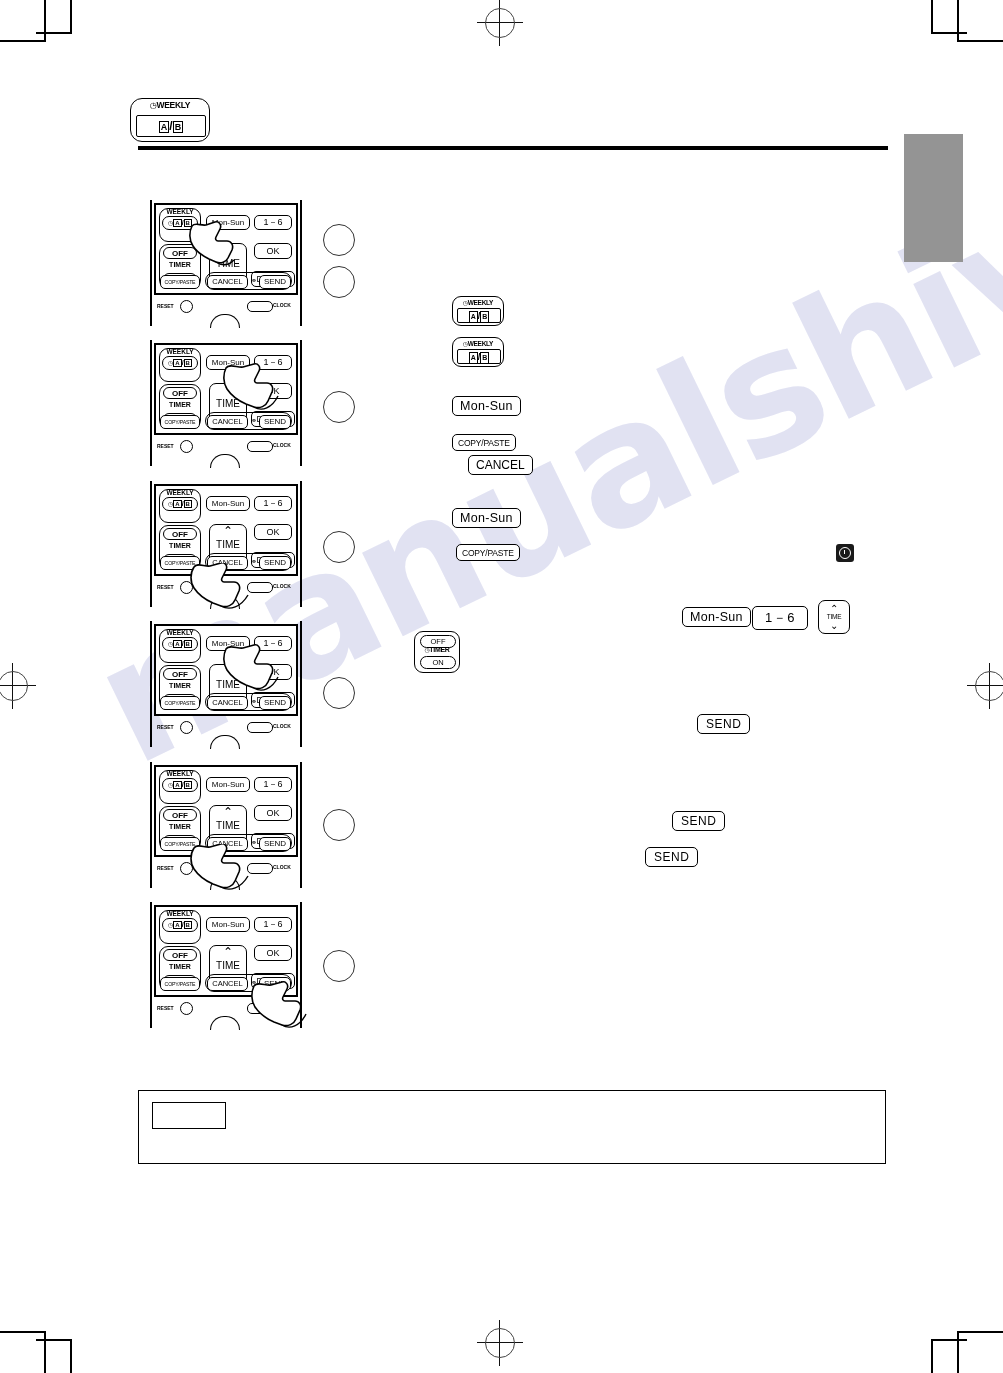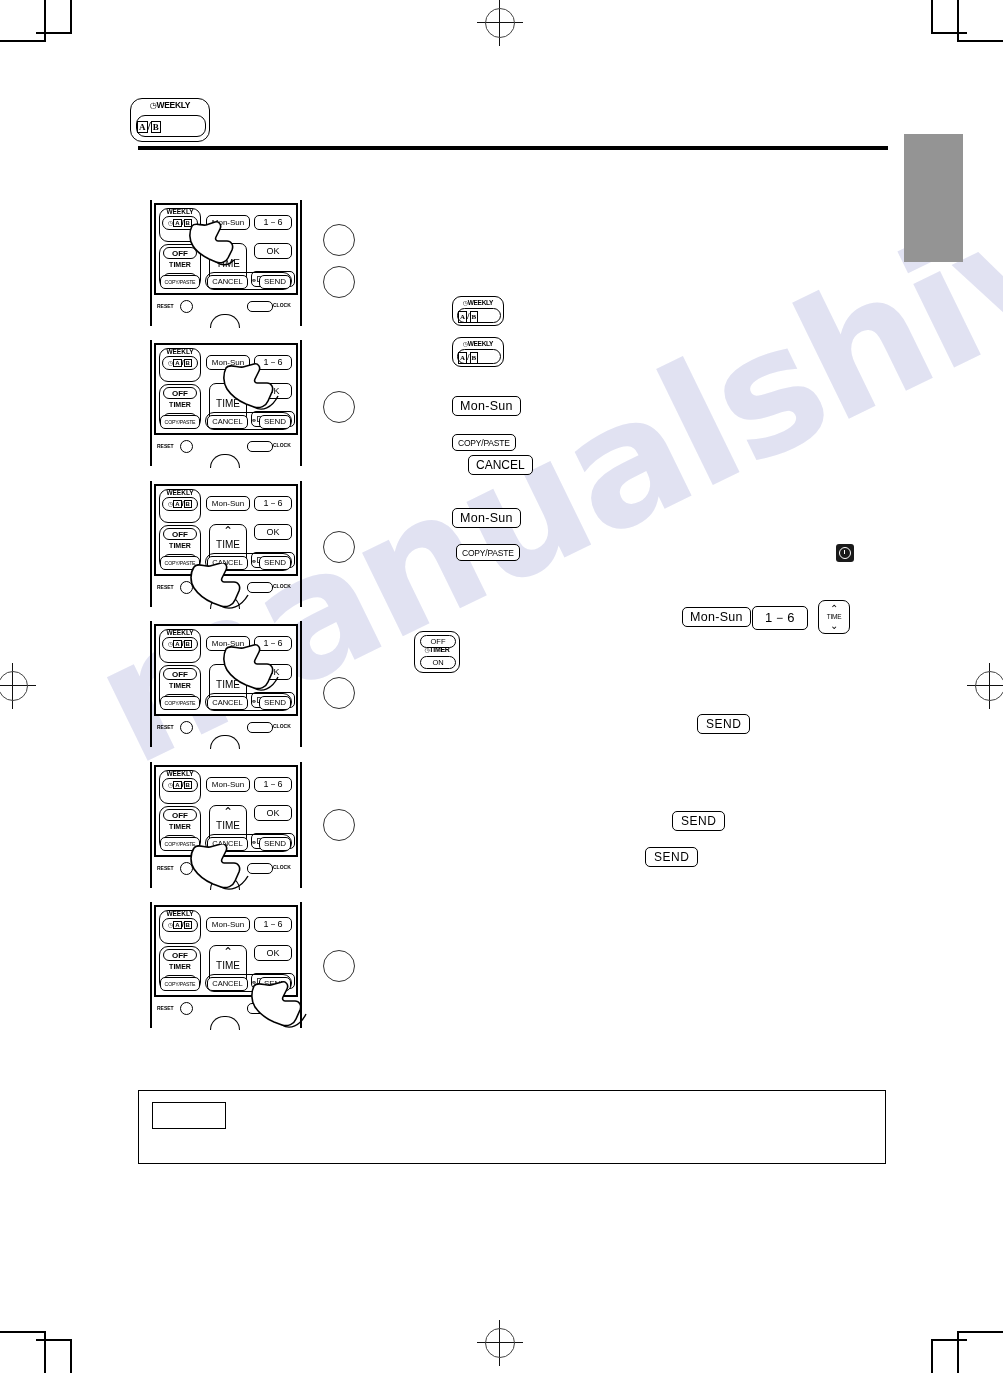--- a/index.html
+++ b/index.html
@@ -27,22 +27,22 @@
   
   .hdr-key{position:absolute;left:130px;top:98px;}
   .rule{position:absolute;left:138px;top:146px;width:750px;height:4px;background:#000;}
 
   
   .keyAB{width:72px;height:40px;border:1.6px solid #000;border-radius:12px;
          position:relative;background:#fff;box-sizing:border-box;}
   .keyAB .wk{position:absolute;left:0;top:2px;width:100%;text-align:center;
              font-size:8.5px;font-weight:700;letter-spacing:-.3px;line-height:9px;}
   .keyAB .ab{position:absolute;left:5px;top:14px;width:62px;height:20px;
-             border:1.4px solid #000;border-radius:9px;
-             font-size:11px;font-weight:700;line-height:19px;box-sizing:border-box;font-family:Liberation Serif, serif;}
+             border:1.4px solid #000;border-radius:2px;text-align:center;
+             font-size:11px;font-weight:700;line-height:19px;box-sizing:border-box;}
   .keyAB .ab b{display:inline-block;border:1.1px solid #000;padding:0 1px;
                font-size:9px;line-height:10px;font-weight:700;vertical-align:middle;}
 
   
   .refbox{display:inline-block;border:1.2px solid #000;border-radius:5px;
           background:#fff;text-align:center;box-sizing:border-box;
           font-weight:400;white-space:nowrap;}
   .ref-monsun{padding:2px 7px;font-size:12.5px;letter-spacing:.3px;}
   .ref-cancel{padding:2px 7px;font-size:12px;}
   .ref-copy{padding:2.5px 5px;font-size:8.5px;letter-spacing:-.2px;}

